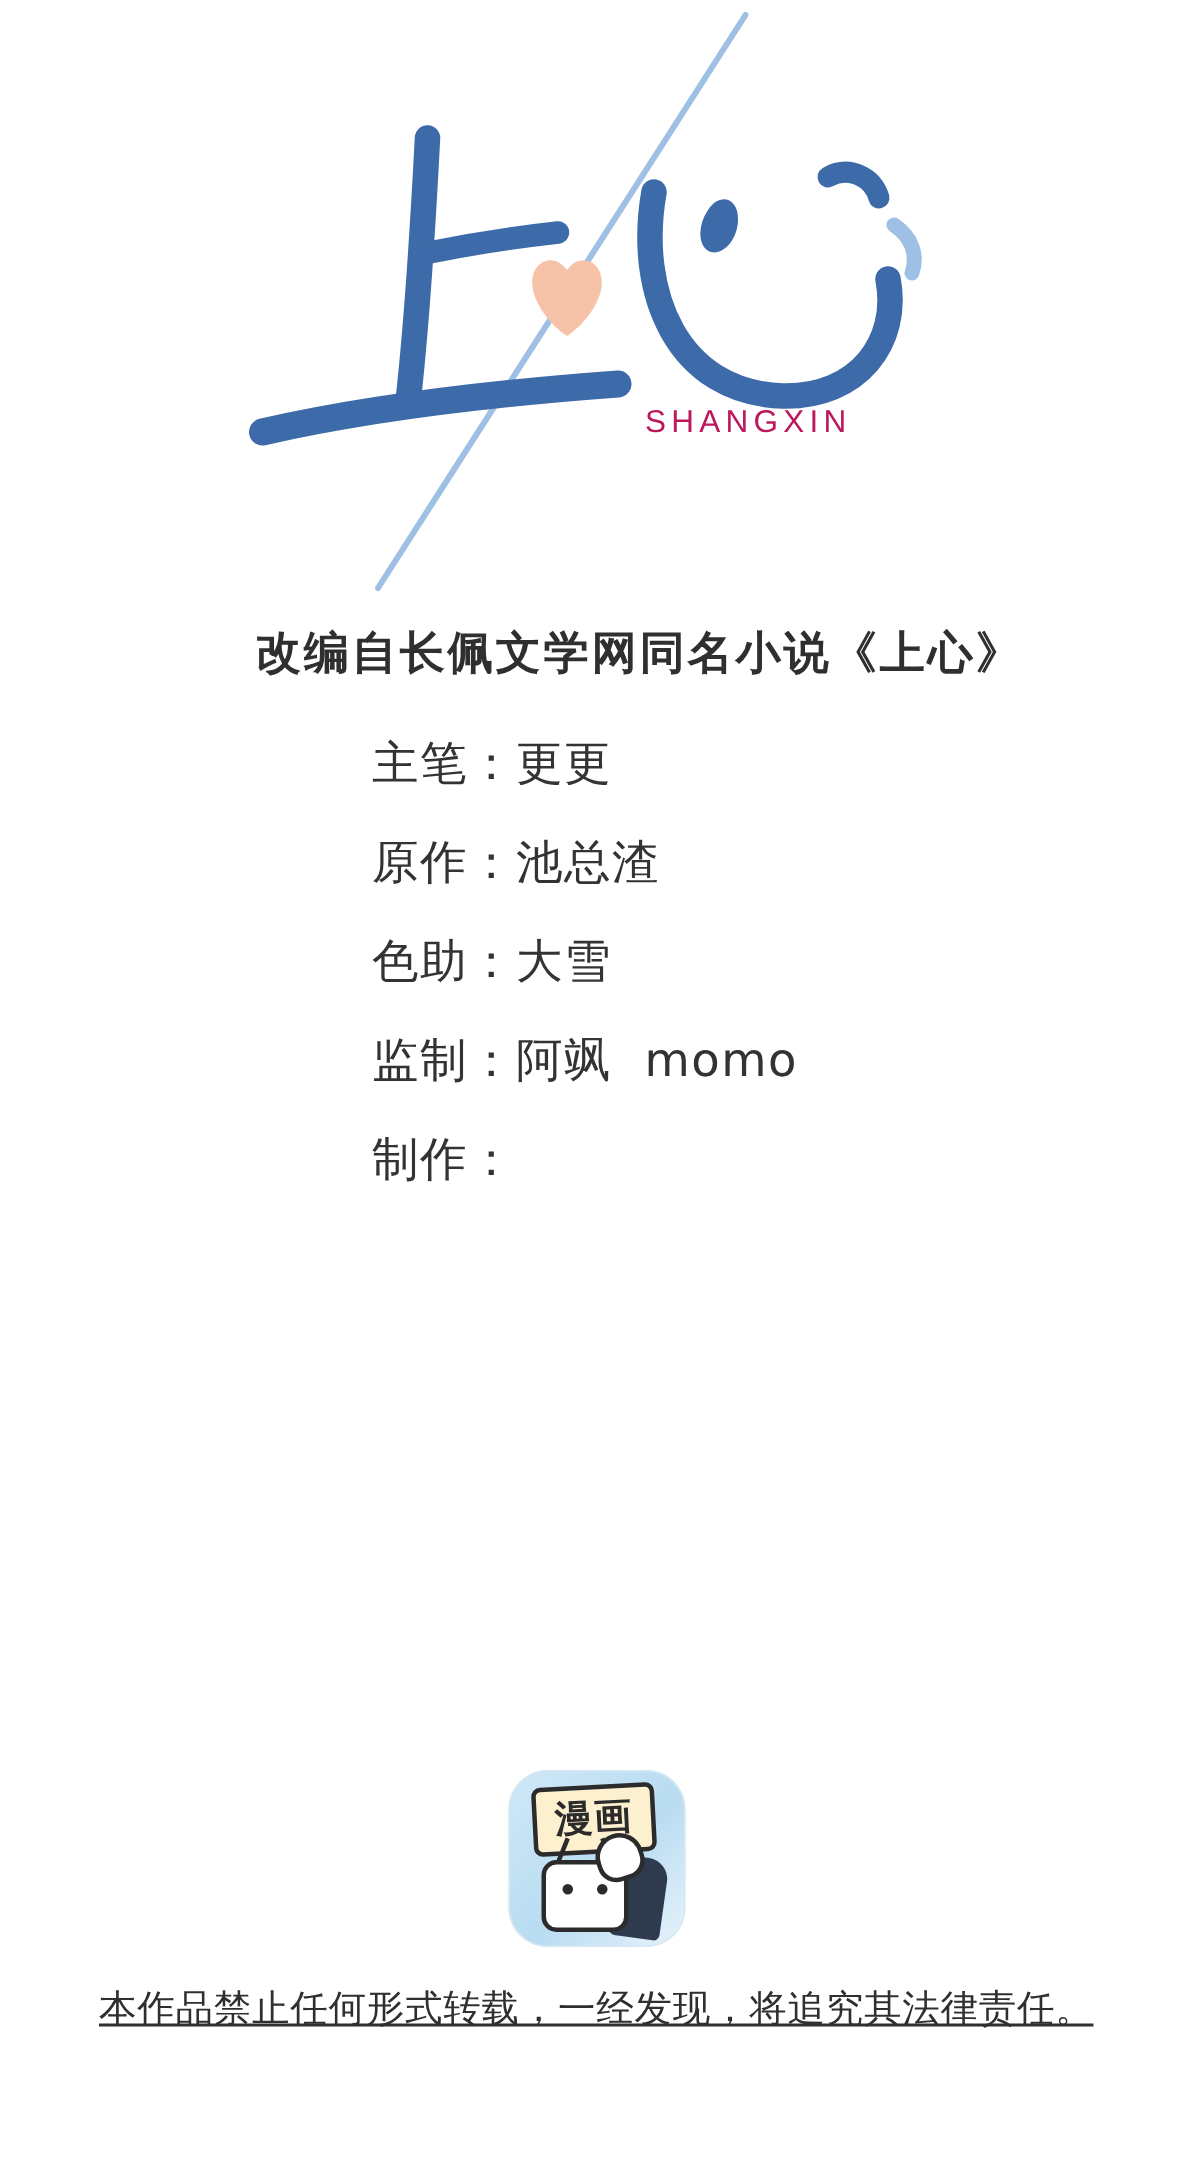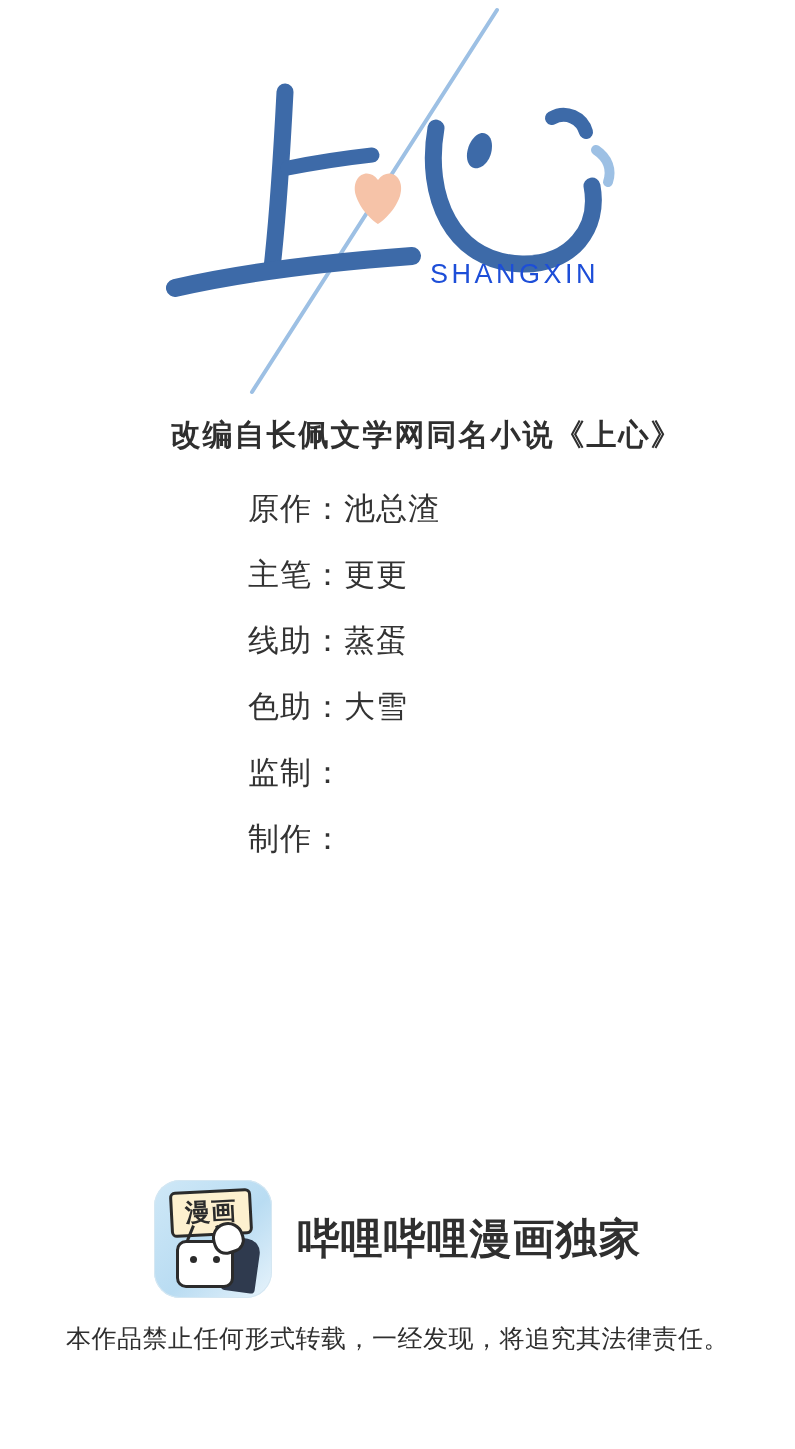--- a/index.html
+++ b/index.html
@@ -32,24 +32,24 @@
     height: 400px;
   }
   .logo-svg {
     position: absolute;
     top: 0;
     left: 0;
   }
   .logo-romaji {
     position: absolute;
     left: 430px;
-    top: 259px;
-    font-size: 27px;
+    top: 270px;
+    font-size: 21px;
     letter-spacing: 3.5px;
-    color: #1d4ed8;
+    color: #be185d;
     font-family: "Liberation Sans", sans-serif;
     font-weight: 500;
   }
 
   
   .adapt-line {
     position: absolute;
     top: 415px;
     left: 0;
     width: 795px;
@@ -189,20 +189,21 @@
   .footer-notice {
     position: absolute;
     top: 1322px;
     left: 0;
     width: 795px;
     text-align: center;
     font-size: 25px;
     color: #2f2f2f;
     letter-spacing: 0.5px;
     font-family: "DejaVu Sans", sans-serif;
+    text-decoration: underline;
   }
 </style>
 </head>
 <body>
 
 <div class="page">
 
   <div class="logo-area">
     <svg class="logo-svg" width="795" height="400" viewBox="0 0 795 400">
 
@@ -224,53 +225,49 @@
 
       <path d="M596 150 C608 158, 612 170, 608 182" stroke="#9dc0e4" stroke-width="10" fill="none" stroke-linecap="round"></path>
     </svg>
     <div class="logo-romaji">SHANGXIN</div>
   </div>
 
   <div class="adapt-line">改编自长佩文学网同名小说《上心》</div>
 
   <div class="credits">
     <div class="credit-row">
+      <span class="credit-role">主笔：</span>
+      <span class="credit-value">更更</span>
+    </div>
+    <div class="credit-row">
       <span class="credit-role">原作：</span>
       <span class="credit-value">池总渣</span>
     </div>
     <div class="credit-row">
-      <span class="credit-role">主笔：</span>
-      <span class="credit-value">更更</span>
-    </div>
-    <div class="credit-row">
-      <span class="credit-role">线助：</span>
-      <span class="credit-value">蒸蛋</span>
-    </div>
-    <div class="credit-row">
       <span class="credit-role">色助：</span>
       <span class="credit-value">大雪</span>
     </div>
     <div class="credit-row">
       <span class="credit-role">监制：</span>
+      <span class="credit-value">阿飒  momo</span>
     </div>
     <div class="credit-row">
       <span class="credit-role">制作：</span>
     </div>
   </div>
 
   <div class="exclusive">
     <div class="bili-icon">
       <div class="manhua-badge">漫画</div>
       <div class="dark-shape"></div>
       <div class="tv-body">
         <span class="tv-ear l"></span>
         <span class="tv-ear r"></span>
         <span class="tv-eye l"></span>
         <span class="tv-eye r"></span>
       </div>
       <div class="hand"></div>
     </div>
-    <div class="exclusive-text">哔哩哔哩漫画独家</div>
   </div>
 
   <div class="footer-notice">本作品禁止任何形式转载，一经发现，将追究其法律责任。</div>
 
 </div>
 
 </body></html>

